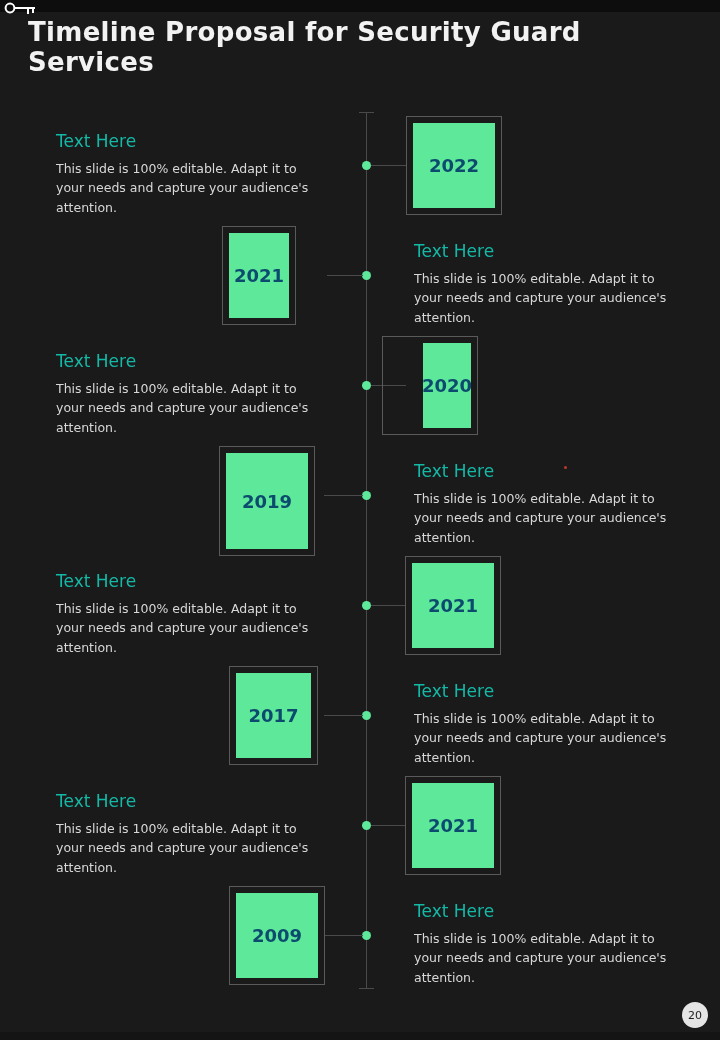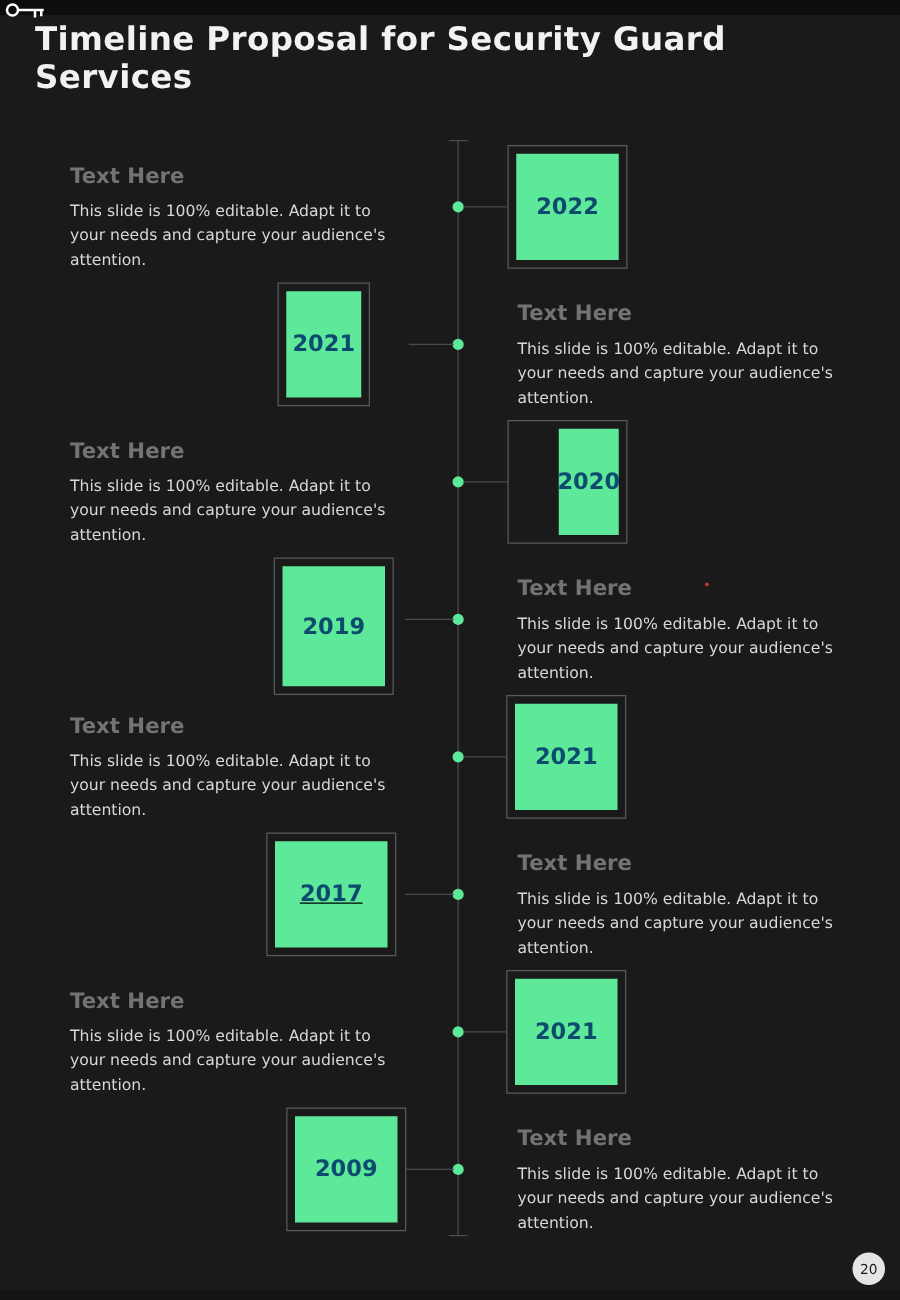--- a/index.html
+++ b/index.html
@@ -100,22 +100,22 @@
     font-size: 18px;
     font-weight: bold;
     font-family: "DejaVu Sans", sans-serif;
   }
   .text-block {
     position: absolute;
     width: 258px;
   }
   .th {
     font-size: 17px;
-    font-weight: bold;
-    color: #737373;
+    font-weight: normal;
+    color: #14b8a6;
     margin: 0 0 8px 0;
     font-family: "DejaVu Sans", sans-serif;
   }
   .tb {
     font-size: 12.5px;
     line-height: 1.55;
     color: #d8d8d8;
     margin: 0;
     font-family: "DejaVu Sans", sans-serif;
   }
@@ -192,21 +192,21 @@
     </div>
     <div class="text-block" style="left:414px; top:19px;">
       <p class="th">Text Here</p>
       <p class="tb">This slide is 100% editable. Adapt it to your needs and capture your audience's attention.</p>
     </div>
   </div>
 
   <div class="row" style="top:332px;">
     <div class="node-dot" style="top:49px;"></div>
     <div class="connector" style="left:371px; top:53px; width:35px;"></div>
-    <div class="year-box" style="left:406px; top:4px; width:96px; height:99px;padding-left:40px;">
+    <div class="year-box" style="left:382px; top:4px; width:96px; height:99px;padding-left:40px;">
       <div class="year-inner">2020</div>
     </div>
     <div class="text-block" style="left:56px; top:19px;">
       <p class="th">Text Here</p>
       <p class="tb">This slide is 100% editable. Adapt it to your needs and capture your audience's attention.</p>
     </div>
   </div>
 
   <div class="row" style="top:442px;">
     <div class="node-dot" style="top:49px;"></div>
@@ -228,21 +228,21 @@
     </div>
     <div class="text-block" style="left:56px; top:19px;">
       <p class="th">Text Here</p>
       <p class="tb">This slide is 100% editable. Adapt it to your needs and capture your audience's attention.</p>
     </div>
   </div>
 
   <div class="row" style="top:662px;">
     <div class="node-dot" style="top:49px;"></div>
     <div class="connector" style="left:324px; top:53px; width:39px;"></div>
-    <div class="year-box" style="left:213px; top:4px; width:104px; height:99px;text-decoration:underline;">
+    <div class="year-box" style="left:229px; top:4px; width:89px; height:99px;">
       <div class="year-inner">2017</div>
     </div>
     <div class="text-block" style="left:414px; top:19px;">
       <p class="th">Text Here</p>
       <p class="tb">This slide is 100% editable. Adapt it to your needs and capture your audience's attention.</p>
     </div>
   </div>
 
   <div class="row" style="top:772px;">
     <div class="node-dot" style="top:49px;"></div>

